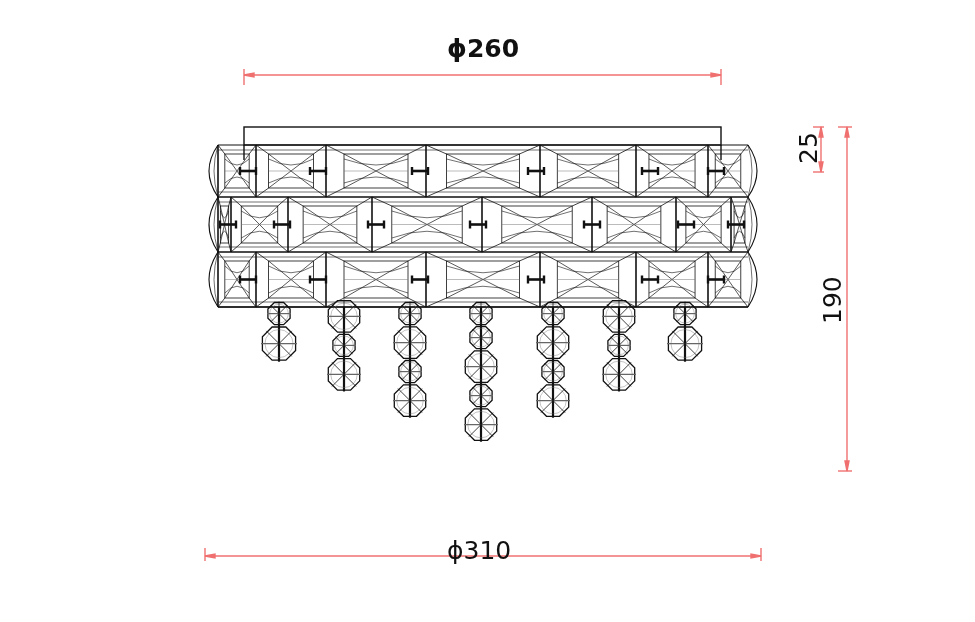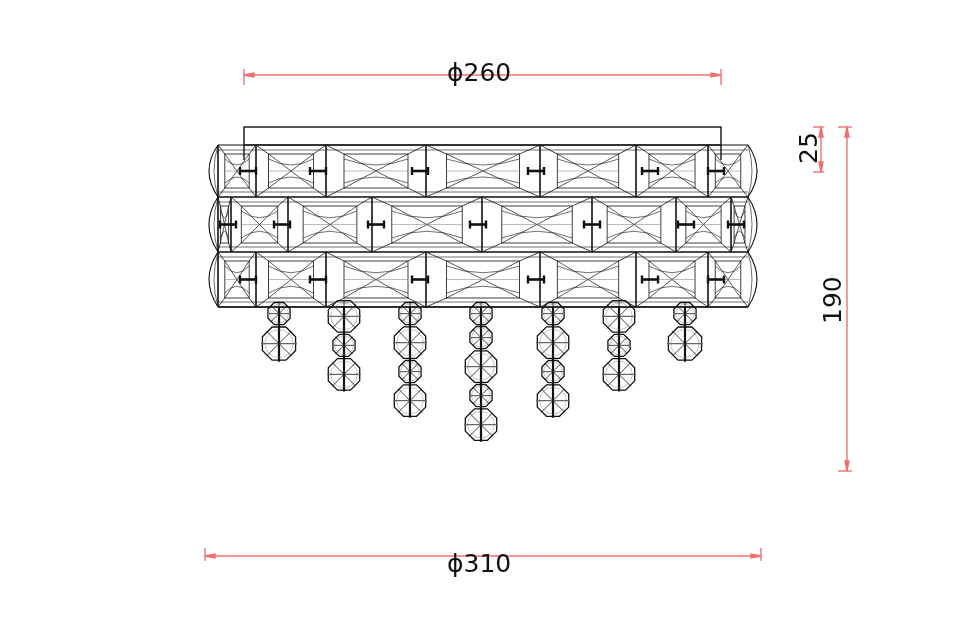--- a/index.html
+++ b/index.html
@@ -476,16 +476,16 @@
           <circle cx="685" cy="343.6" r="14.040000000000001" stroke-width="0.5" stroke="#888"></circle>
           <line x1="667.0" y1="343.6" x2="703.0" y2="343.6" stroke-width="1.2" stroke="#666"></line>
           <line x1="672.3" y1="330.9" x2="697.7" y2="356.3" stroke-width="0.8" stroke="#111111"></line>
           <line x1="685.0" y1="325.6" x2="685.0" y2="361.6" stroke-width="0.8" stroke="#111111"></line>
           <line x1="697.7" y1="330.9" x2="672.3" y2="356.3" stroke-width="0.8" stroke="#111111"></line>
         </g>
       </g>
     </g>
 </svg>
 
-<div class="dim-label" style="left:447px; top:60px;">ϕ260</div>
-<div class="dim-label" style="left:447px; top:551px;">ϕ310</div>
+<div class="dim-label" style="left:447px; top:36px;font-weight:bold;">ϕ260</div>
+<div class="dim-label" style="left:447px; top:538px;">ϕ310</div>
 <div class="dim-label vert" style="left:796px; top:164px;">25</div>
 <div class="dim-label vert" style="left:820px; top:324px;">190</div>
 
 </body></html>

